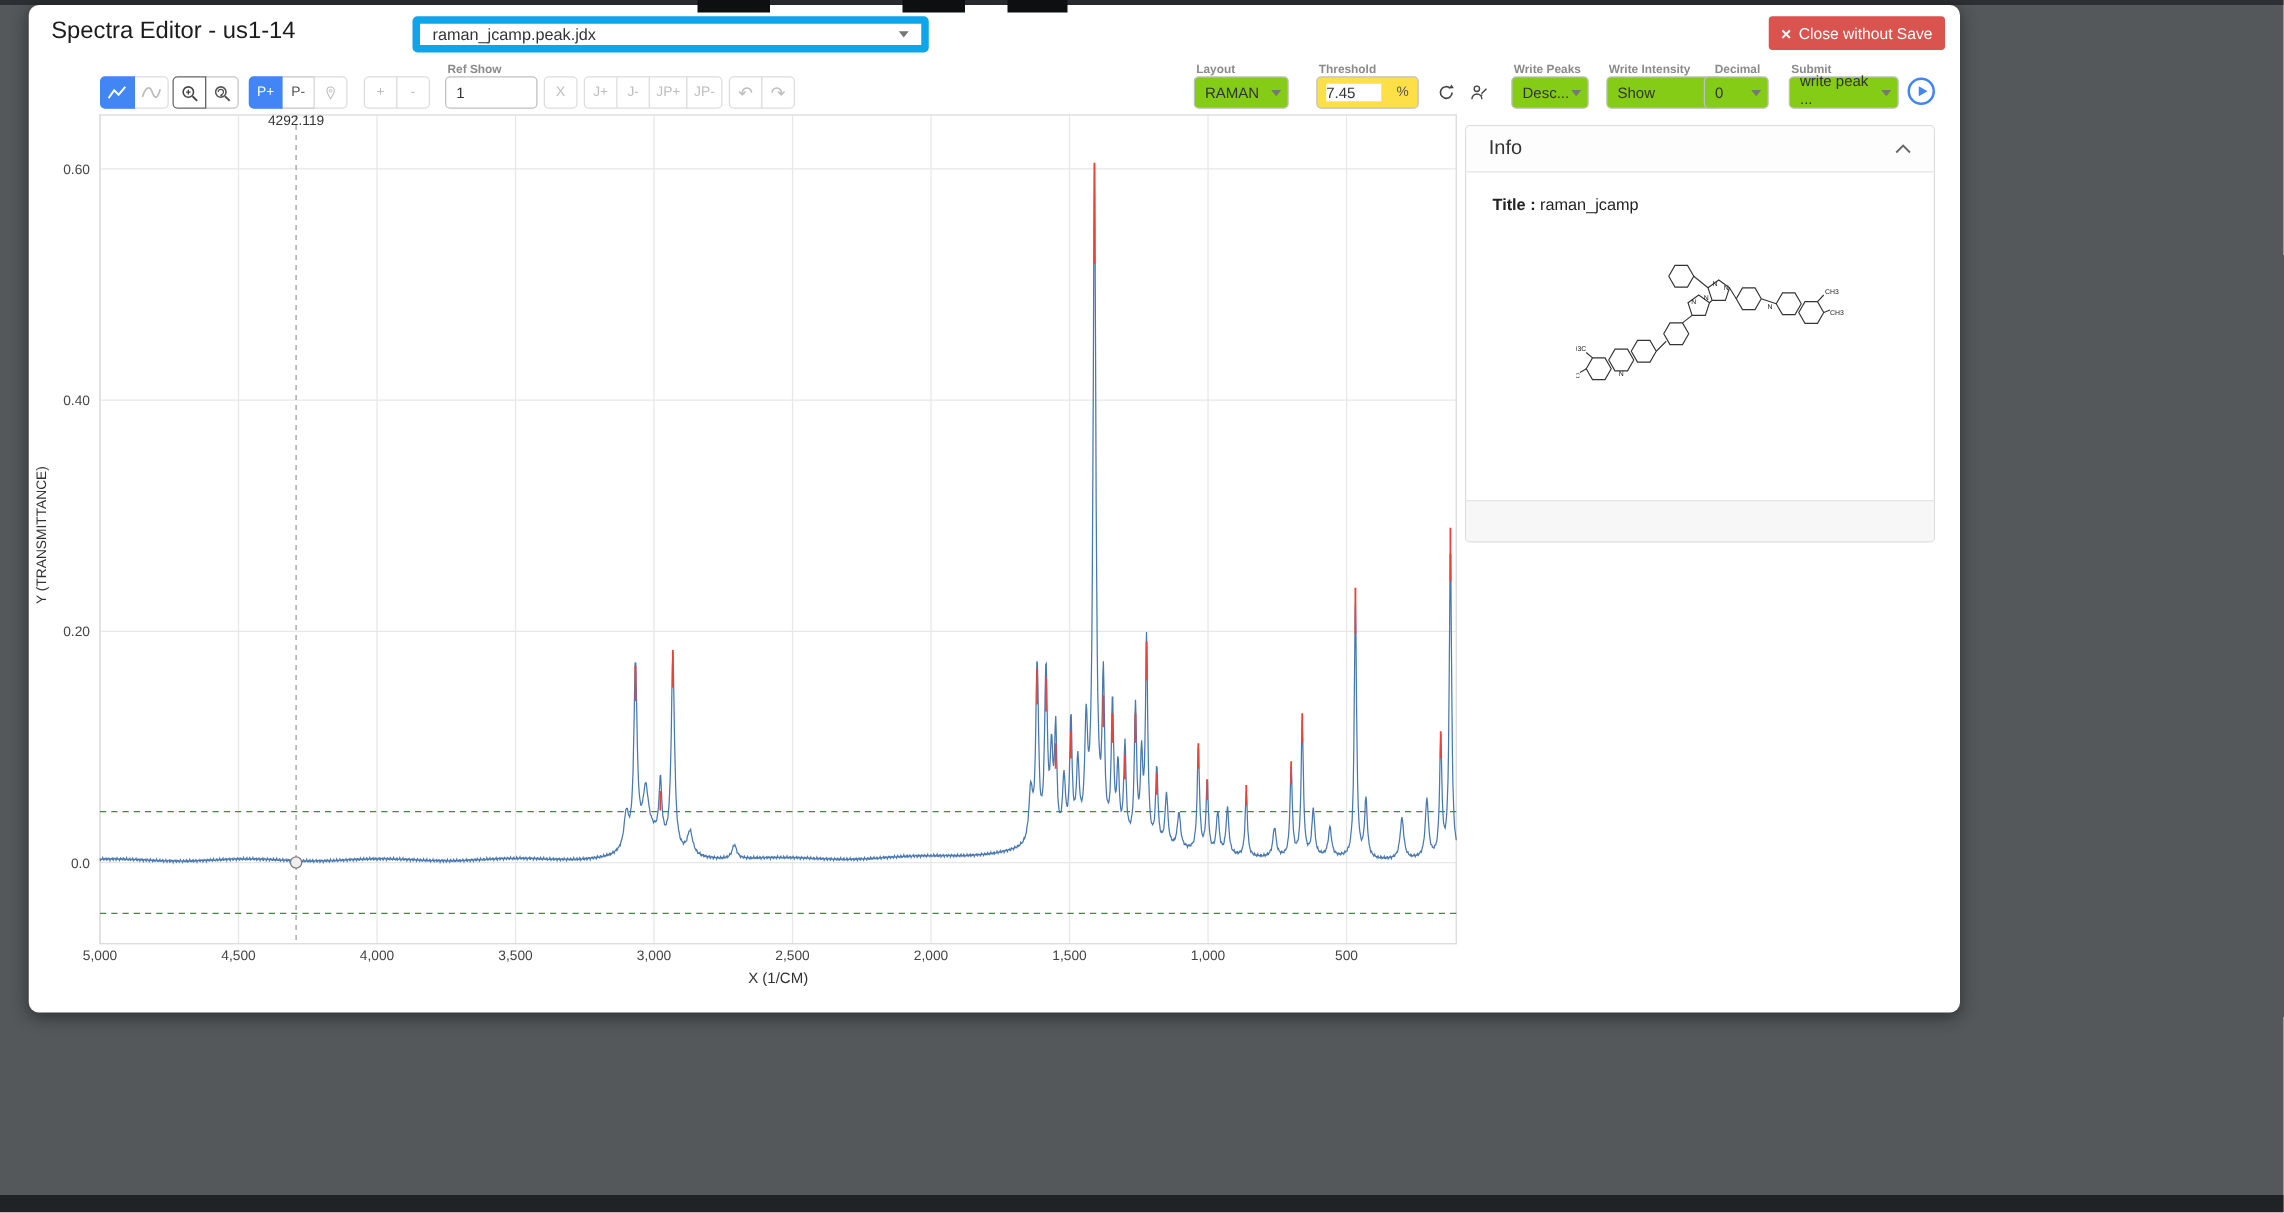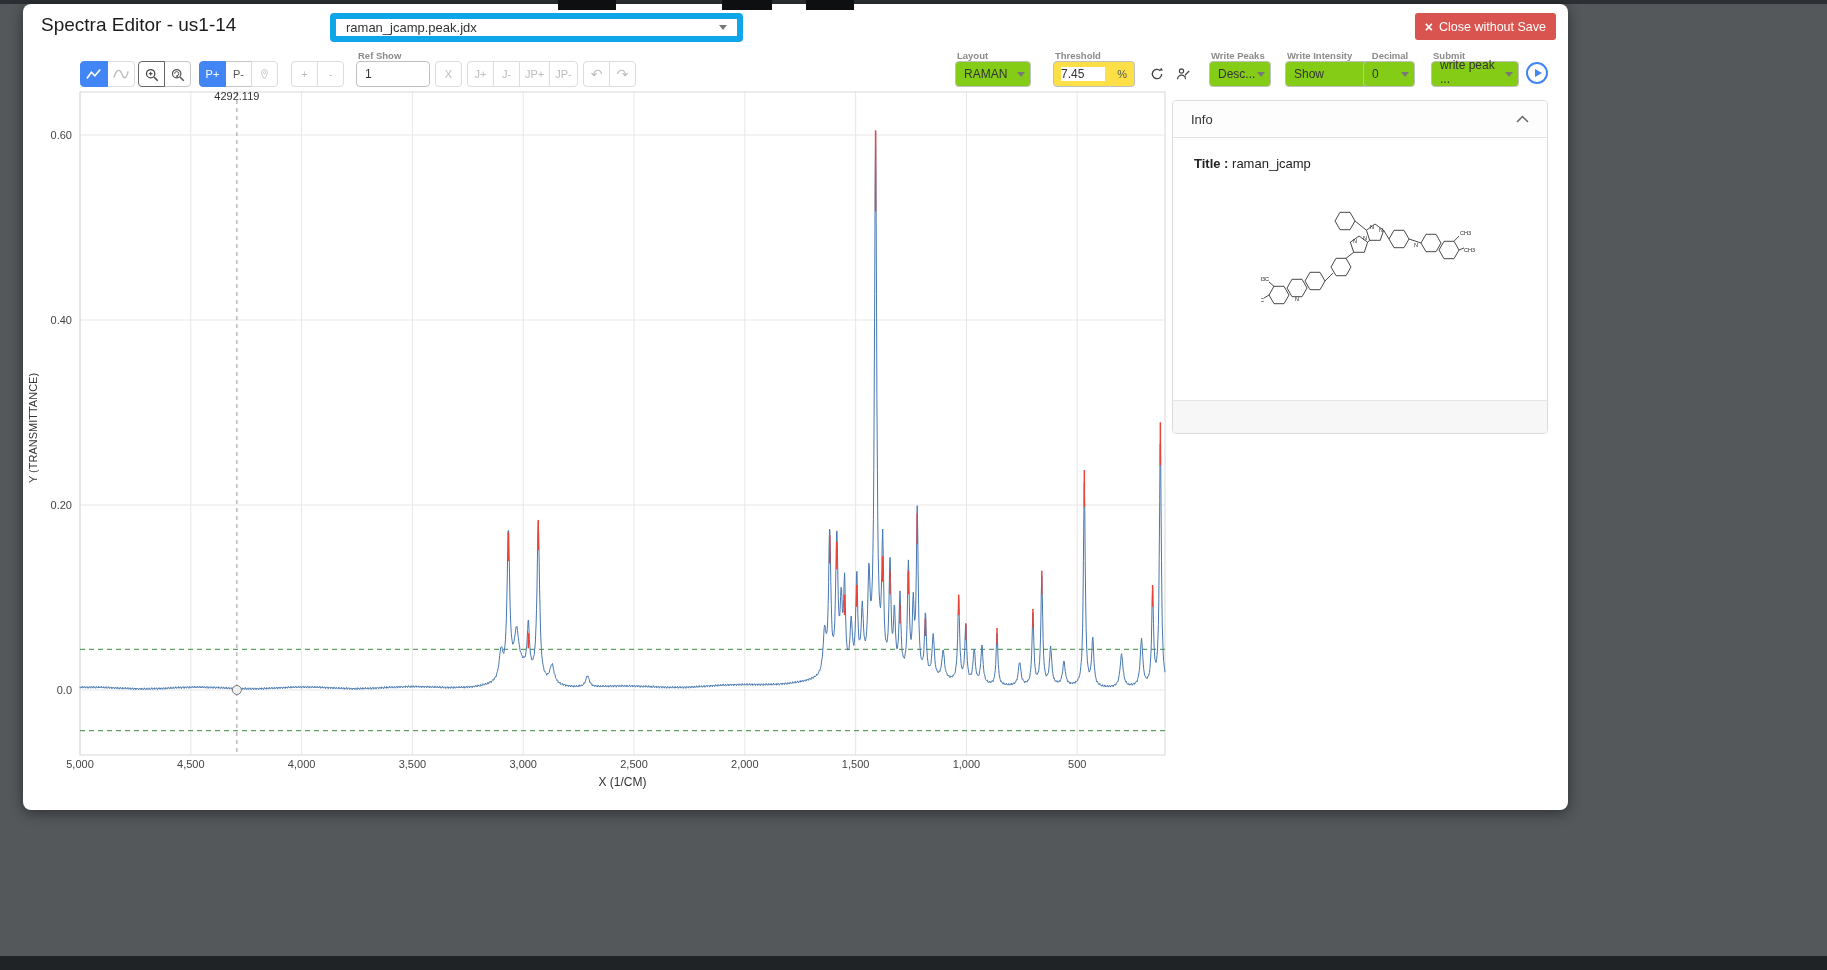--- a/index.html
+++ b/index.html
@@ -58,21 +58,21 @@
                    border-left:7px solid var(--accent); margin-left:2px; }
 
   
   .chart-svg { position:absolute; left:0; top:84px; }
   svg text { font-family:"Liberation Sans", sans-serif; }
 
   
   .info-panel { position:absolute; left:1149px; top:96px; width:376px; height:334px; border:1px solid #dcdcdc;
                 border-radius:4px; background:#fff; overflow:hidden; }
   .info-header { height:37px; border-bottom:1px solid #e3e3e3; background:#fdfdfd; display:flex;
-                 align-items:center; padding:0 18px; font-size:13px; color:#333; cursor:pointer; }
+                 align-items:center; padding:0 18px; font-size:16px; color:#333; cursor:pointer; }
   .info-header .chev { margin-left:auto; }
   .info-body { padding:18px 0 0 21px; }
   .info-title-line { font-size:13px; color:#222; }
   .info-title-line b { font-weight:bold; }
   .mol-wrap { display:flex; justify-content:center; margin-top:28px; }
   .info-footer { position:absolute; left:0; bottom:0; width:100%; height:33px; background:#f7f7f7;
                  border-top:1px solid #e5e5e5; }
   .mol { stroke:#333; fill:none; stroke-width:0.9; }
   .mol-label { font-size:5.5px; fill:#222; stroke:none; }
 </style>

